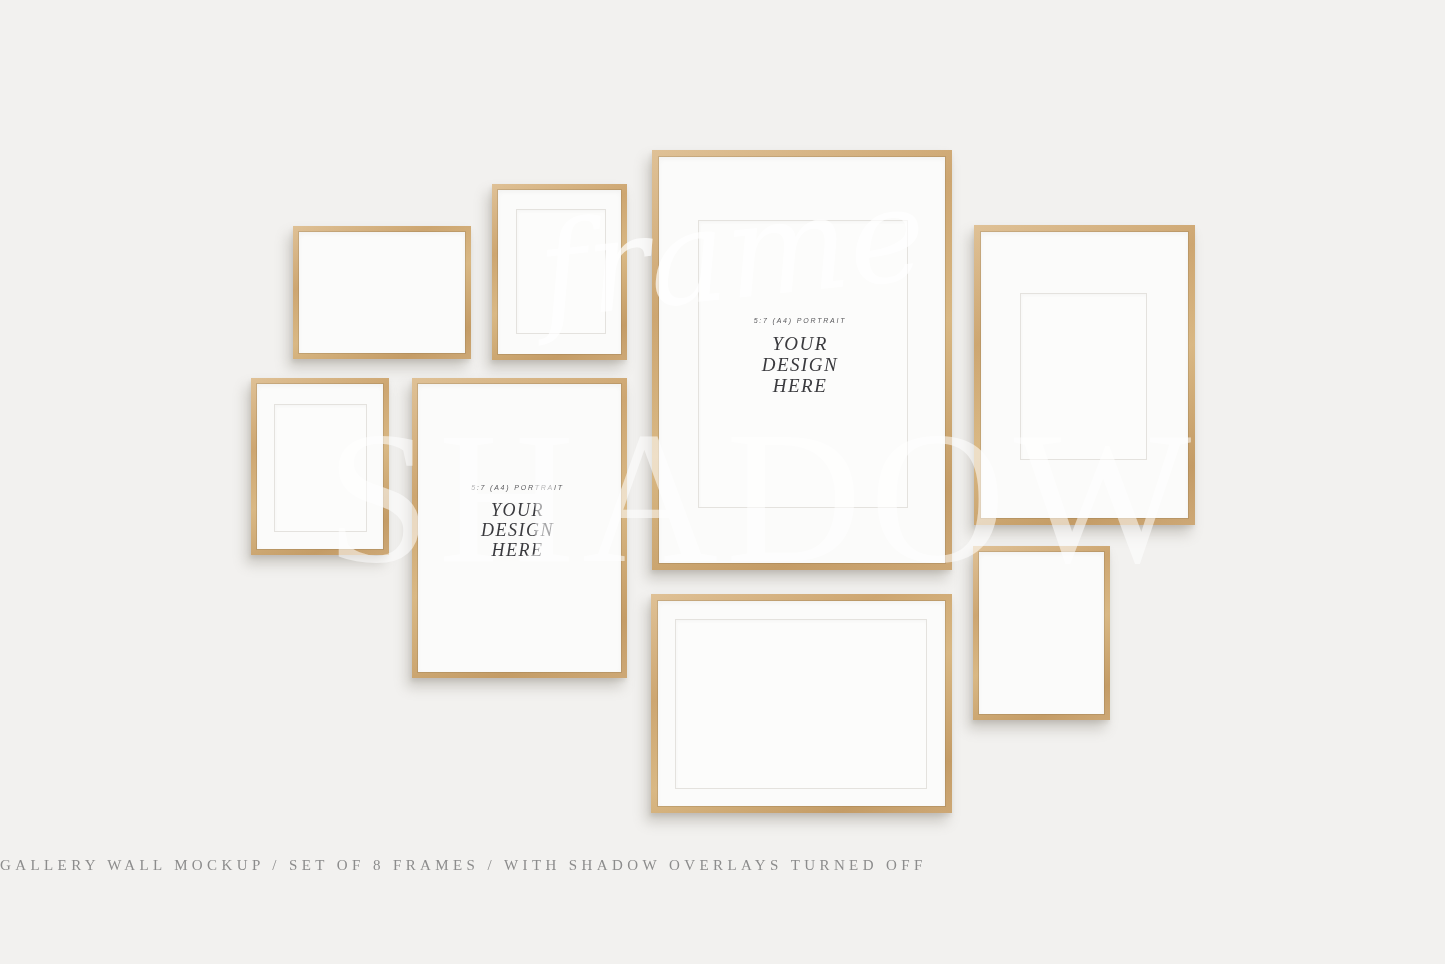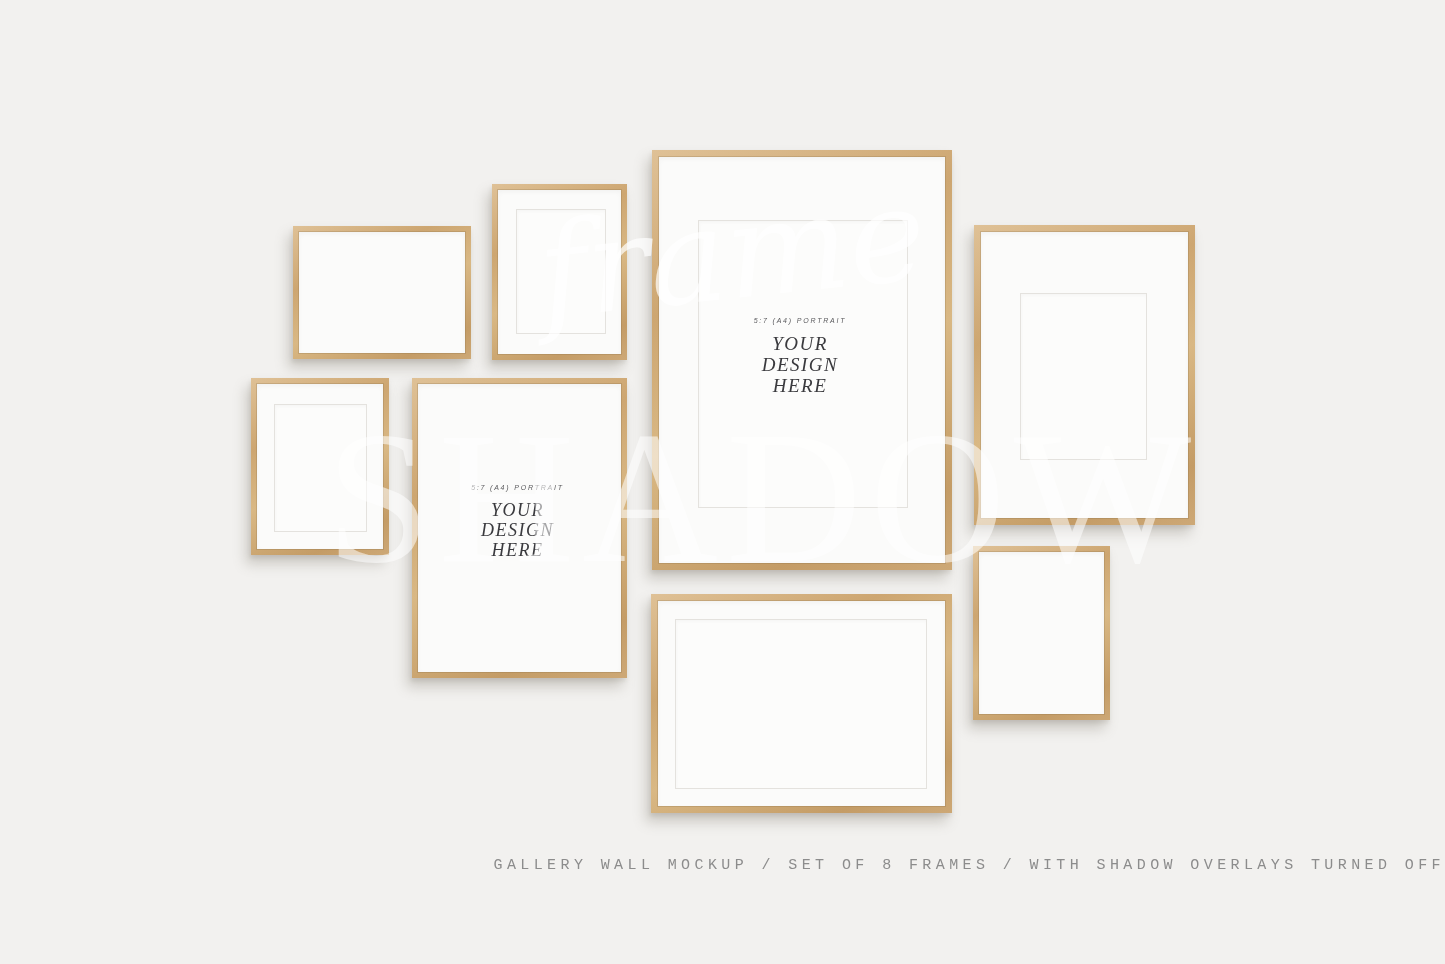--- a/index.html
+++ b/index.html
@@ -111,22 +111,22 @@
     pointer-events: none;
     white-space: nowrap;
   }
 
   
   .caption {
     position: absolute;
     left: 0;
     right: 0;
     top: 857px;
-    text-align: right;
-    font-family: Liberation Mono, monospace;
+    text-align: left;
+    font-family: Liberation Serif, serif;
     font-size: 15px;
     letter-spacing: 4.4px;
     color: #8c8c8c;
     z-index: 45;
   }
 </style>
 </head>
 <body>
 
 <div>

